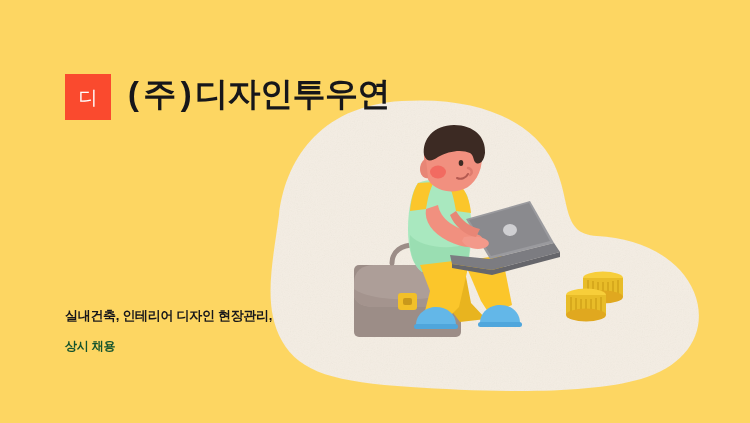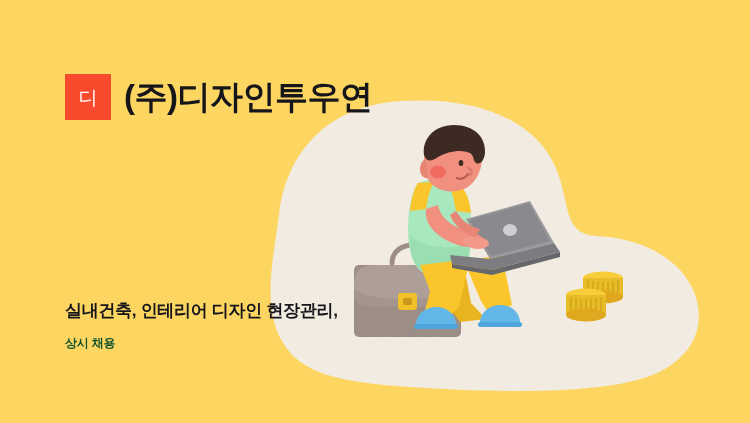--- a/index.html
+++ b/index.html
@@ -44,35 +44,37 @@
     line-height:1;
     letter-spacing:0;
   }
   #company-name {
     color:#16161a;
     font-size:33px;
     font-weight:bold;
     line-height:1.05;
     white-space:nowrap;
     letter-spacing:-0.5px;
+    font-family:Liberation Mono, monospace;
   }
 
   
   #copy-block {
     position:absolute;
     left:65px; top:300px;
     z-index:5;
   }
   #headline {
     color:#16161a;
-    font-size:17px;
+    font-size:13px;
     font-weight:bold;
     line-height:1.25;
     white-space:nowrap;
     letter-spacing:-0.3px;
+    margin-top:8px;
   }
   #subline {
     margin-top:15px;
     color:#14532d;
     font-size:12px;
     font-weight:bold;
     line-height:1.2;
     white-space:nowrap;
     letter-spacing:-0.2px;
   }

